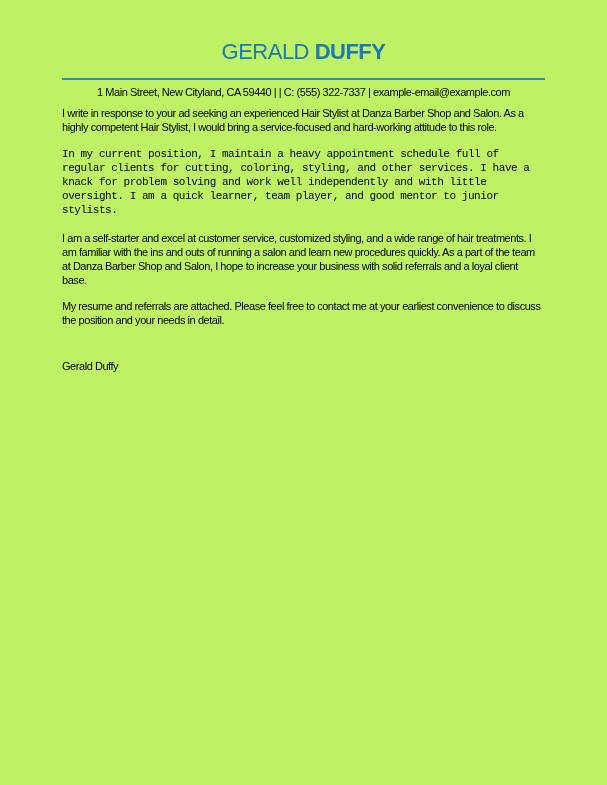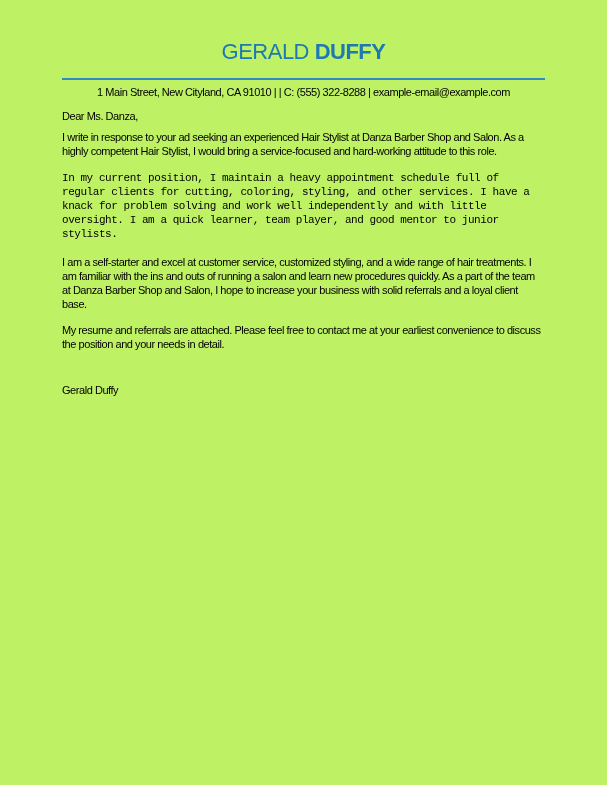--- a/index.html
+++ b/index.html
@@ -69,25 +69,24 @@
 <body>
 
 <div class="page">
   <div class="content">
 
     <header>
       <h1 class="name-title"><span class="name-first">GERALD</span><span>&nbsp;</span><span class="name-last">DUFFY</span></h1>
 
       <div class="header-rule"></div>
 
-      <p class="contact-line">1 Main Street, New Cityland, CA 91010 | | C: (555) 322-8288 | example-email@example.com</p>
+      <p class="contact-line">1 Main Street, New Cityland, CA 59440 | | C: (555) 322-7337 | example-email@example.com</p>
     </header>
 
     <main class="letter-body">
-      <p class="greeting">Dear Ms. Danza,</p>
 
       <p class="para-1">I write in response to your ad seeking an experienced Hair Stylist at Danza Barber Shop and Salon. As a highly competent Hair Stylist, I would bring a service-focused and hard-working attitude to this role.</p>
 
       <p class="para-2">In my current position, I maintain a heavy appointment schedule full of regular clients for cutting, coloring, styling, and other services. I have a knack for problem solving and work well independently and with little oversight. I am a quick learner, team player, and good mentor to junior stylists.</p>
 
       <p class="para-3">I am a self-starter and excel at customer service, customized styling, and a wide range of hair treatments. I am familiar with the ins and outs of running a salon and learn new procedures quickly. As a part of the team at Danza Barber Shop and Salon, I hope to increase your business with solid referrals and a loyal client base.</p>
 
       <p class="para-4">My resume and referrals are attached. Please feel free to contact me at your earliest convenience to discuss the position and your needs in detail.</p>
 
 

